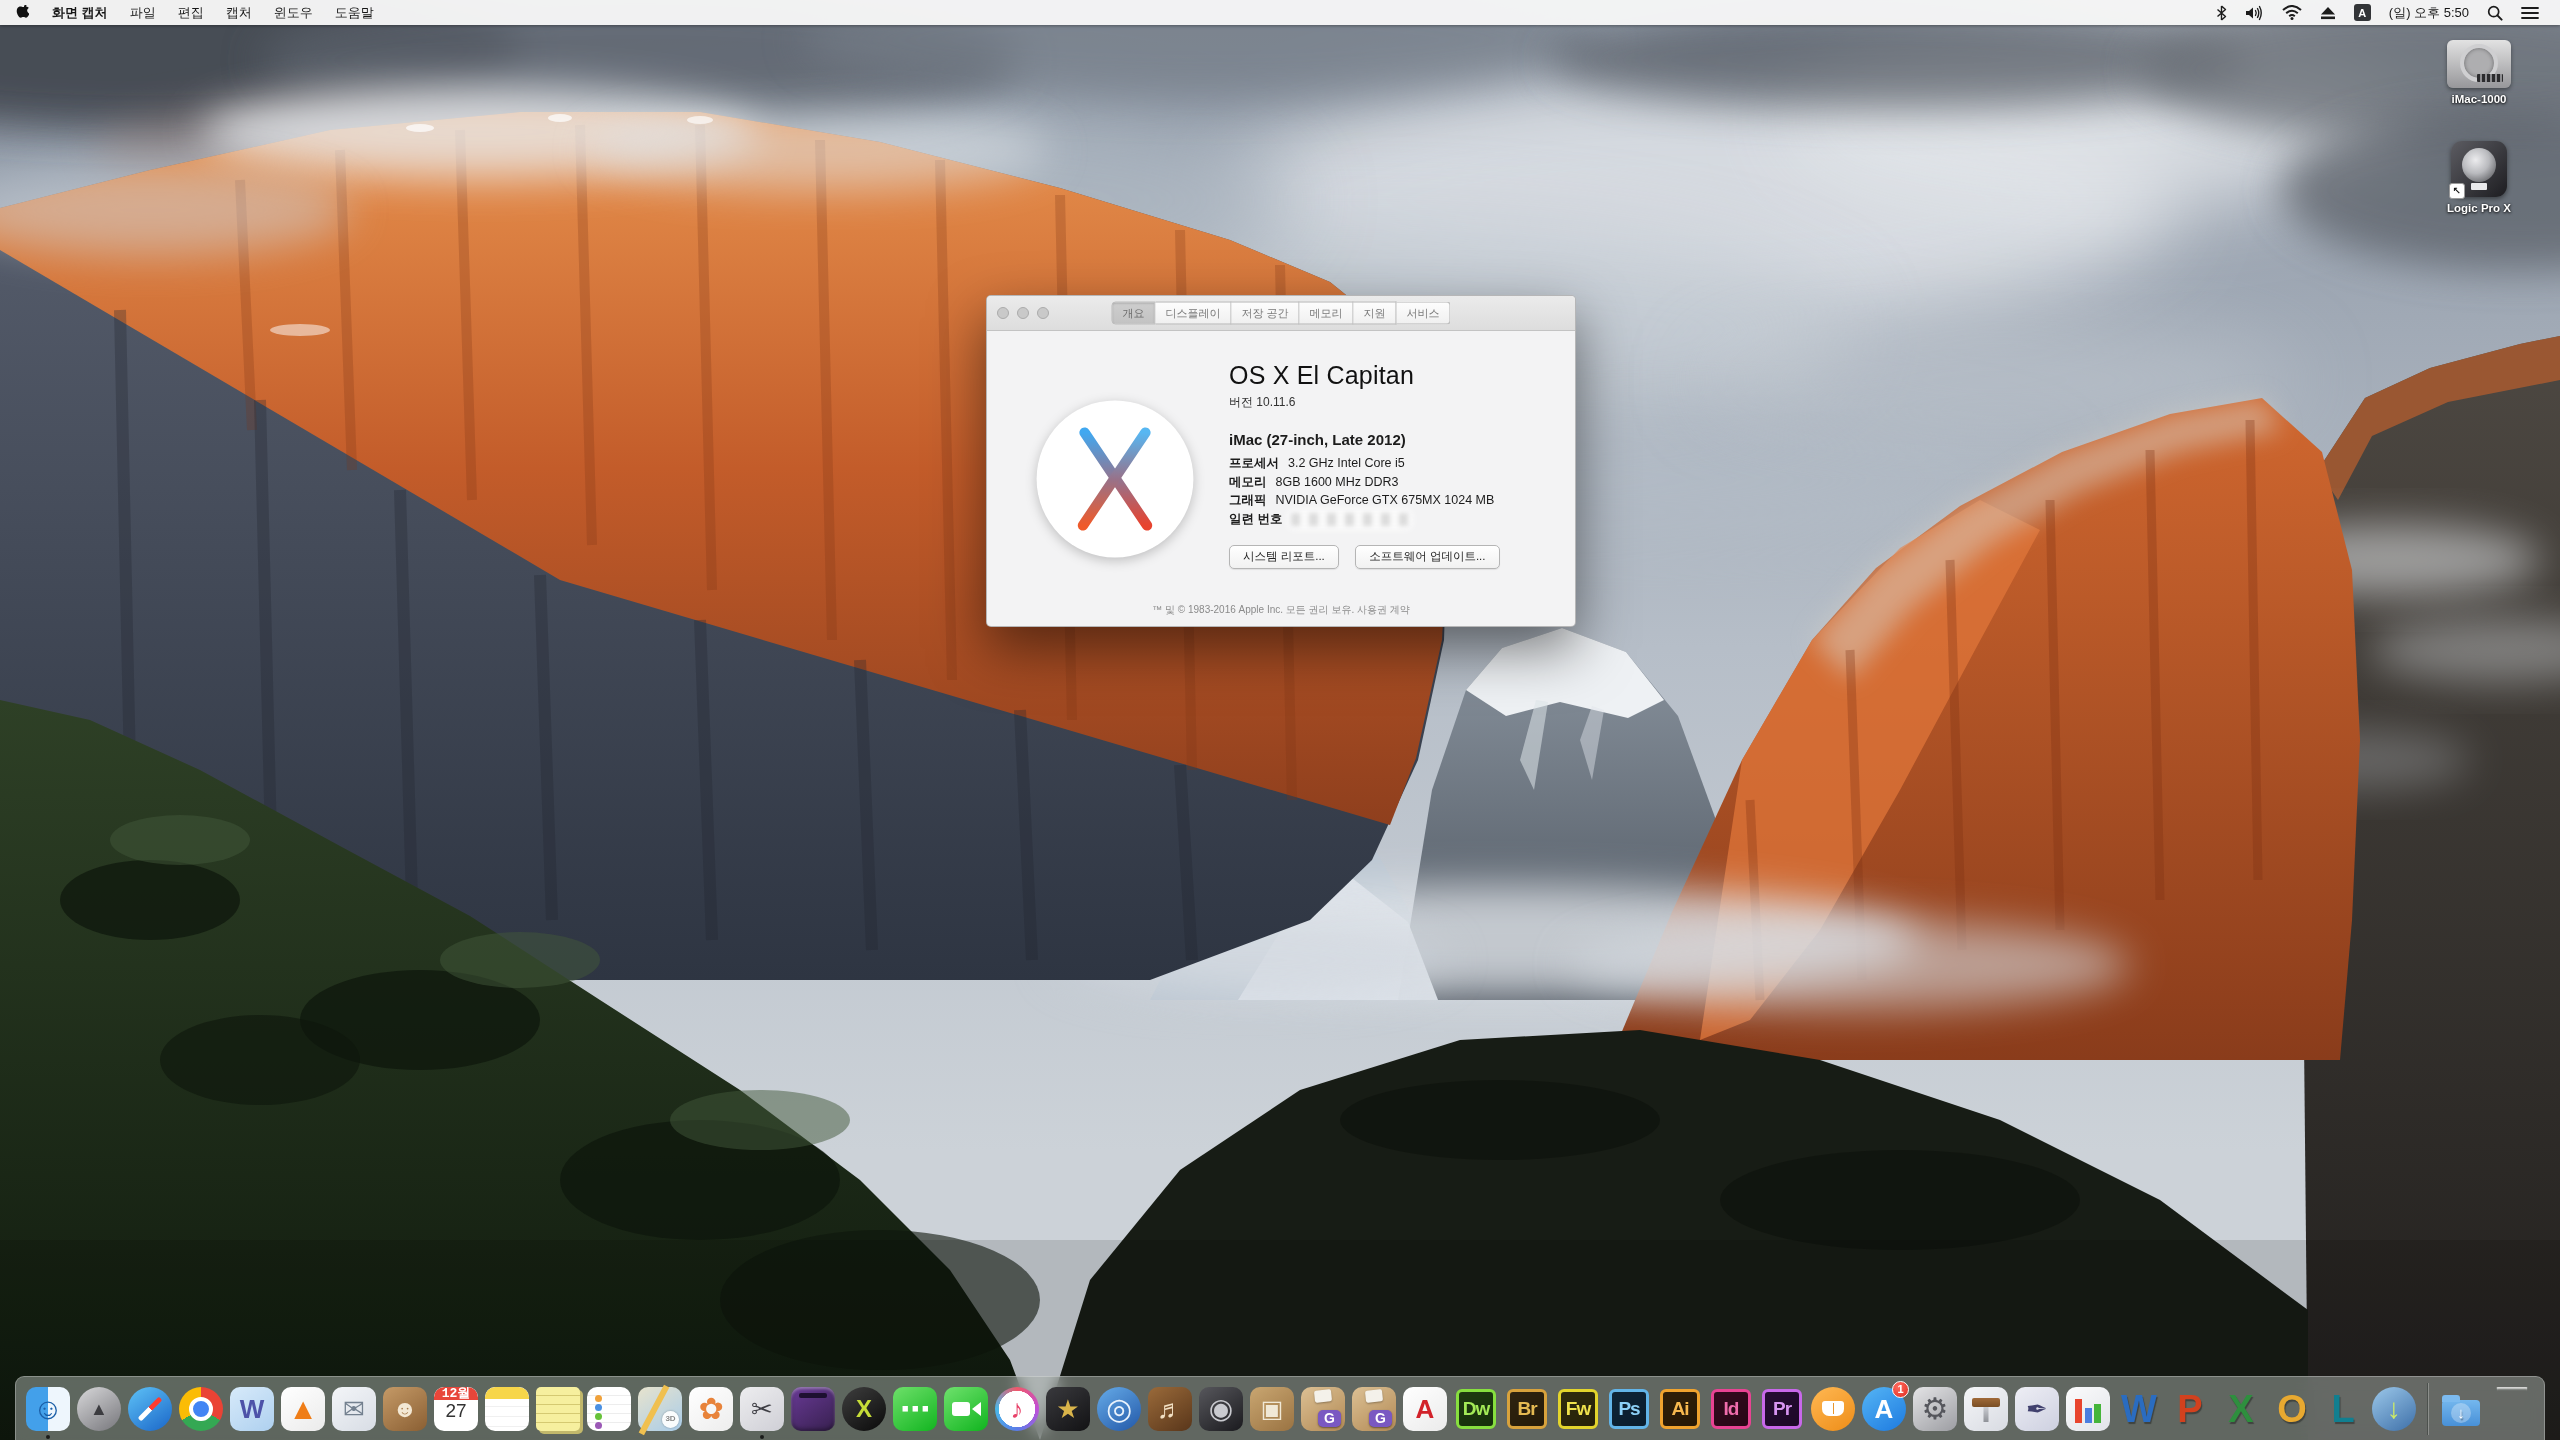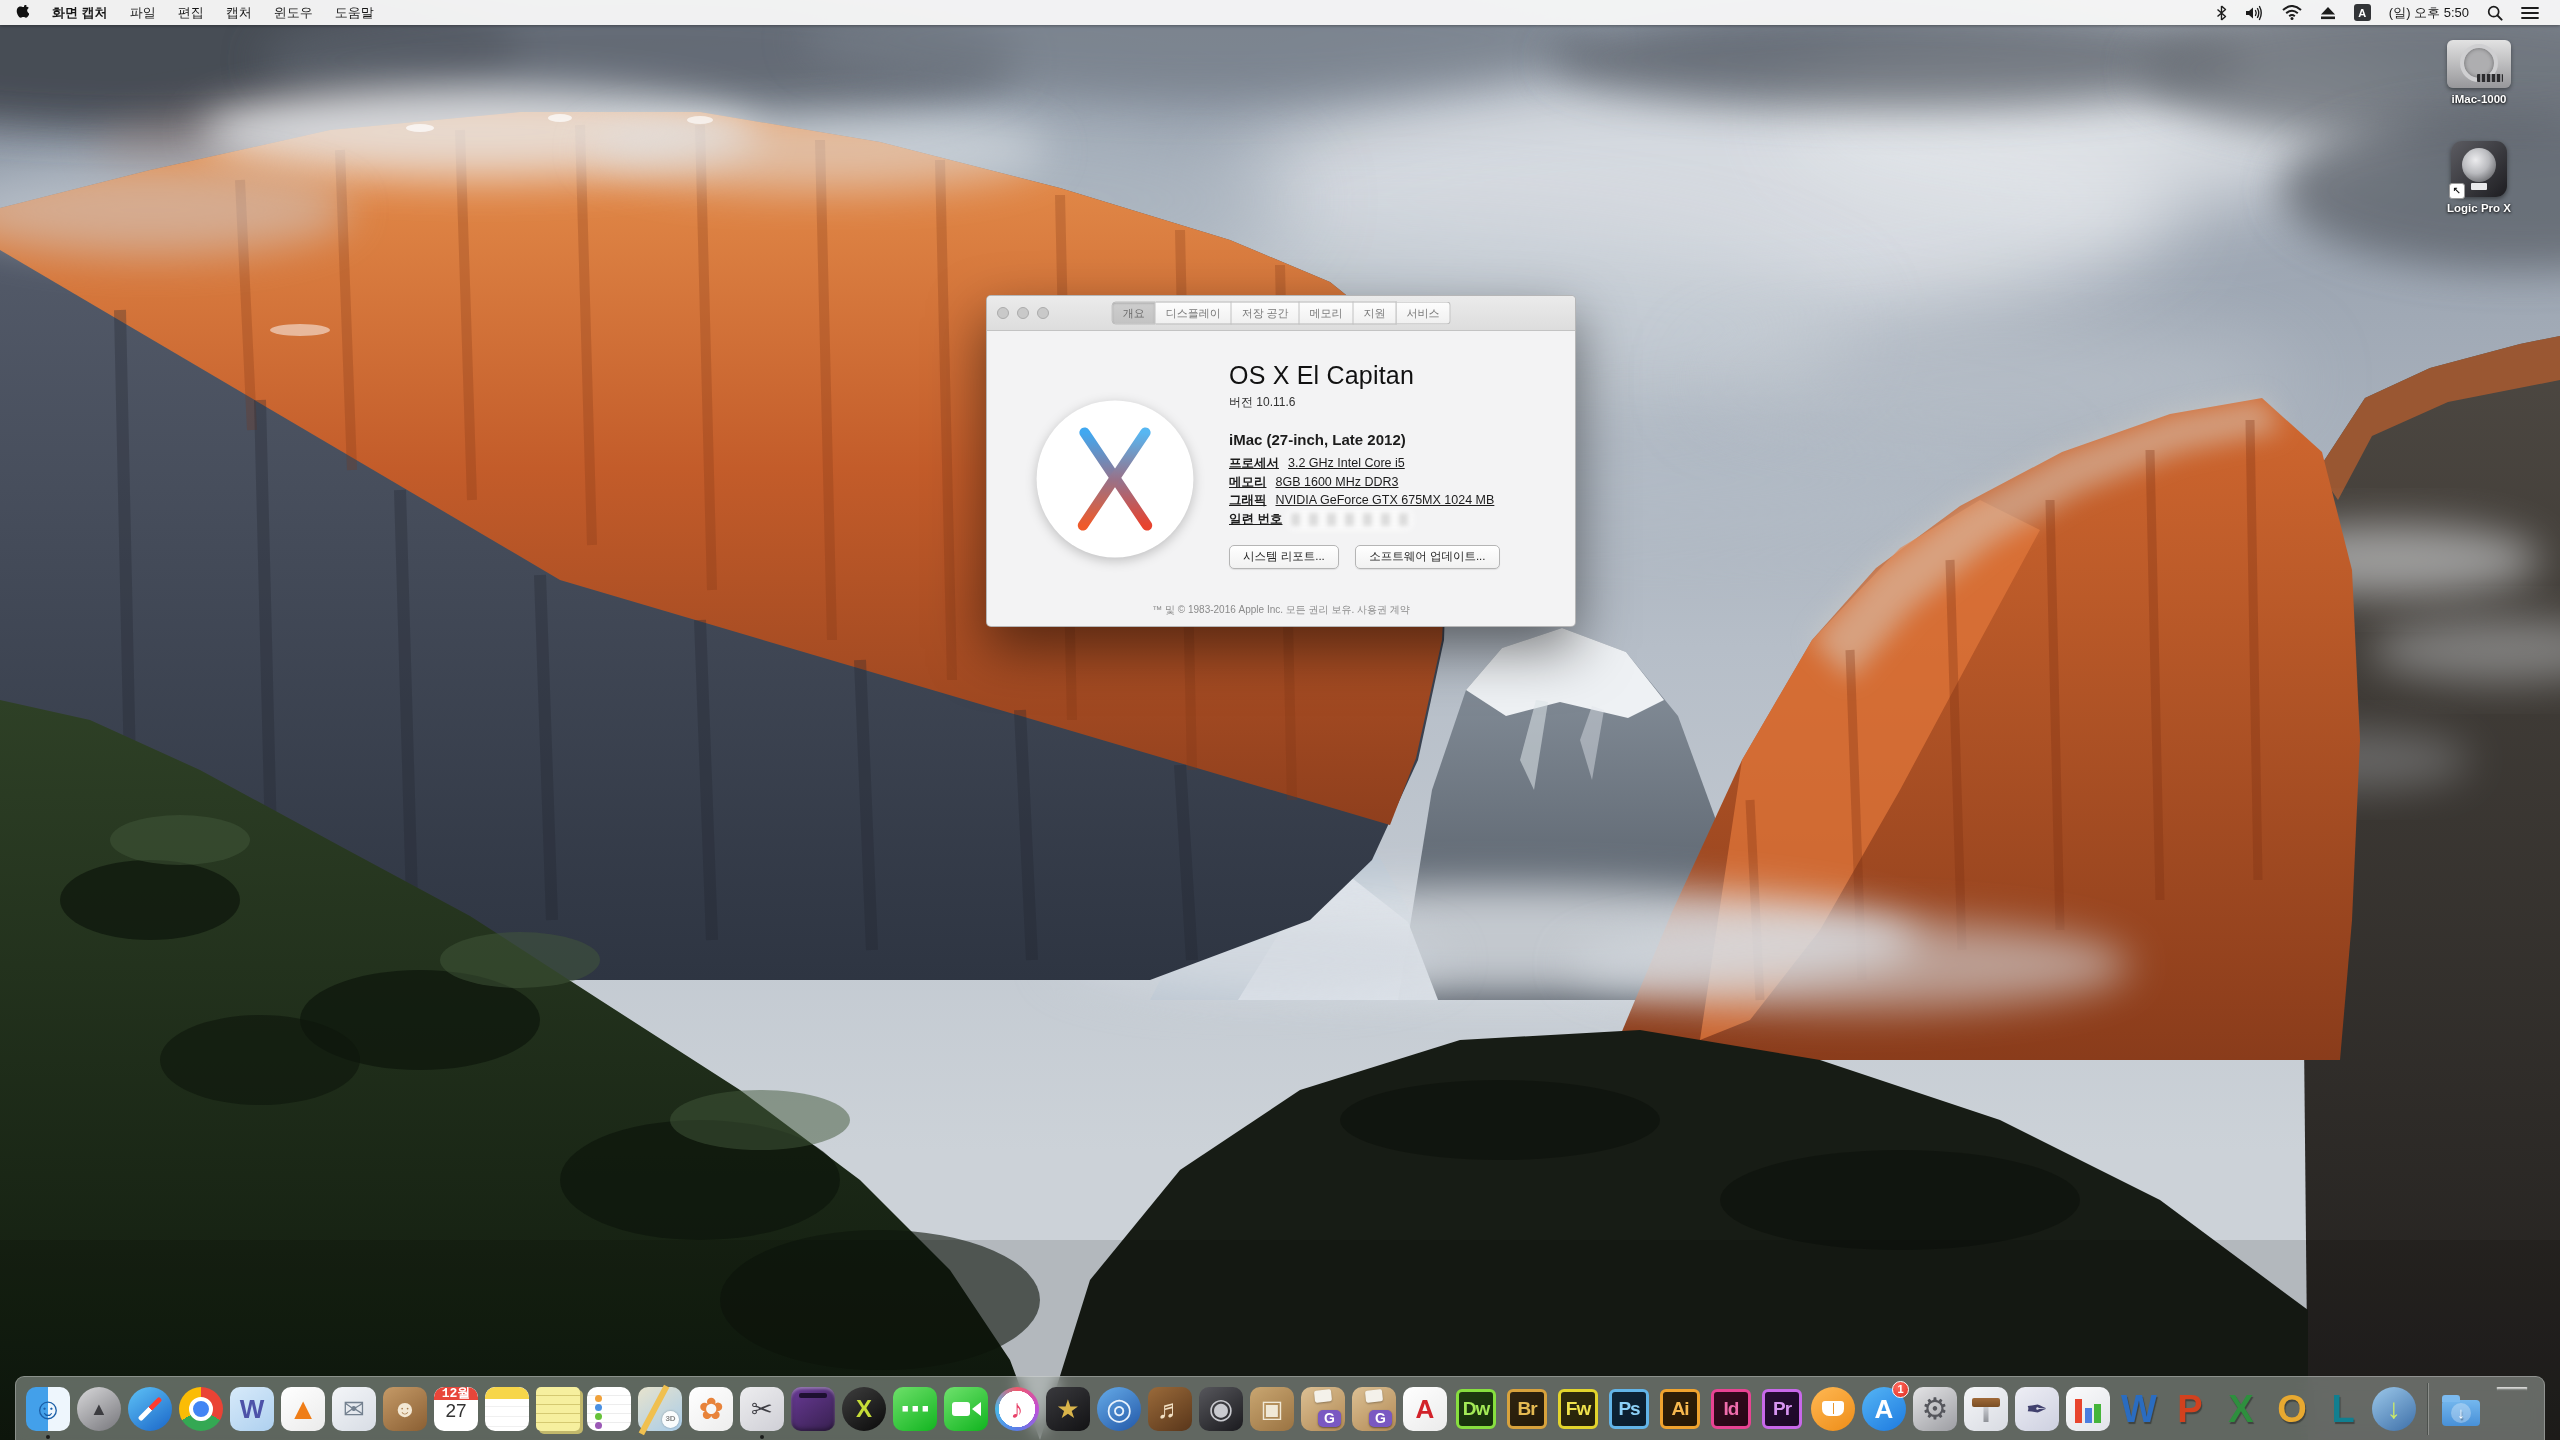--- a/index.html
+++ b/index.html
@@ -64,37 +64,37 @@
     background:#f3f3f4;border-radius:5px;border:1px solid rgba(0,0,0,.25);
     box-shadow:0 22px 55px rgba(0,0,0,.5);
     overflow:hidden;
   }
   .titlebar{
     position:relative;height:34px;background:linear-gradient(#ebebeb,#dddddd);
     border-bottom:1px solid #c3c3c3;display:flex;align-items:center;padding-left:10px;
   }
   .traffic{display:flex;gap:8px;}
   .tl{width:12px;height:12px;border-radius:50%;background:#c9c9c9;border:1px solid #ababab;box-sizing:border-box;}
-  .segments{position:absolute;left:50%;top:50%;transform:translate(-50%,-50%);display:flex;font-family:Liberation Serif, serif;}
+  .segments{position:absolute;left:50%;top:50%;transform:translate(-50%,-50%);display:flex;}
   .seg{
     padding:3px 10px;font-size:11px;color:#7a7a7a;white-space:nowrap;
     background:linear-gradient(#fdfdfd,#f0f0f0);border:1px solid #bdbdbd;border-left:none;
   }
   .seg:first-child{border-left:1px solid #bdbdbd;border-radius:4px 0 0 4px;}
   .seg:last-child{border-radius:0 4px 4px 0;}
   .seg.selected{background:linear-gradient(#cecece,#c3c3c3);box-shadow:inset 0 1px 2px rgba(0,0,0,.18);color:#6b6b6b;}
   .win-body{display:flex;padding:26px 24px 0 14px;}
   .logo-col{width:228px;display:flex;justify-content:center;padding-top:42px;flex:none;}
   .elcap-logo{width:160px;height:160px;filter:drop-shadow(0 3px 6px rgba(0,0,0,.22));}
   .info-col{flex:1;padding-top:4px;color:#1c1c1c;}
   .os-title{margin:0;font-size:25px;font-weight:300;letter-spacing:.2px;color:#111;}
   .os-title .os-bold{font-weight:400;}
   .version{font-size:12px;color:#333;margin:4px 0 20px;}
   .model{font-size:15px;font-weight:bold;margin-bottom:6px;}
-  .spec-row{font-size:12.5px;line-height:18.5px;text-decoration:underline;}
+  .spec-row{font-size:12.5px;line-height:18.5px;}
   .spec-label{font-weight:bold;margin-right:9px;}
   .redacted{
     display:inline-block;vertical-align:middle;width:118px;height:13px;border-radius:3px;
     background:repeating-linear-gradient(90deg,#dcdcdc 0 9px,#fafafa 9px 18px);
     filter:blur(2px);box-shadow:0 0 6px 3px rgba(255,255,255,.9);
   }
   .win-buttons{margin-top:17px;}
   .win-buttons button{
     font-family:inherit;font-size:11.5px;color:#222;margin-right:12px;
     padding:3px 13px 4px;border-radius:5px;border:1px solid #b5b5b5;

